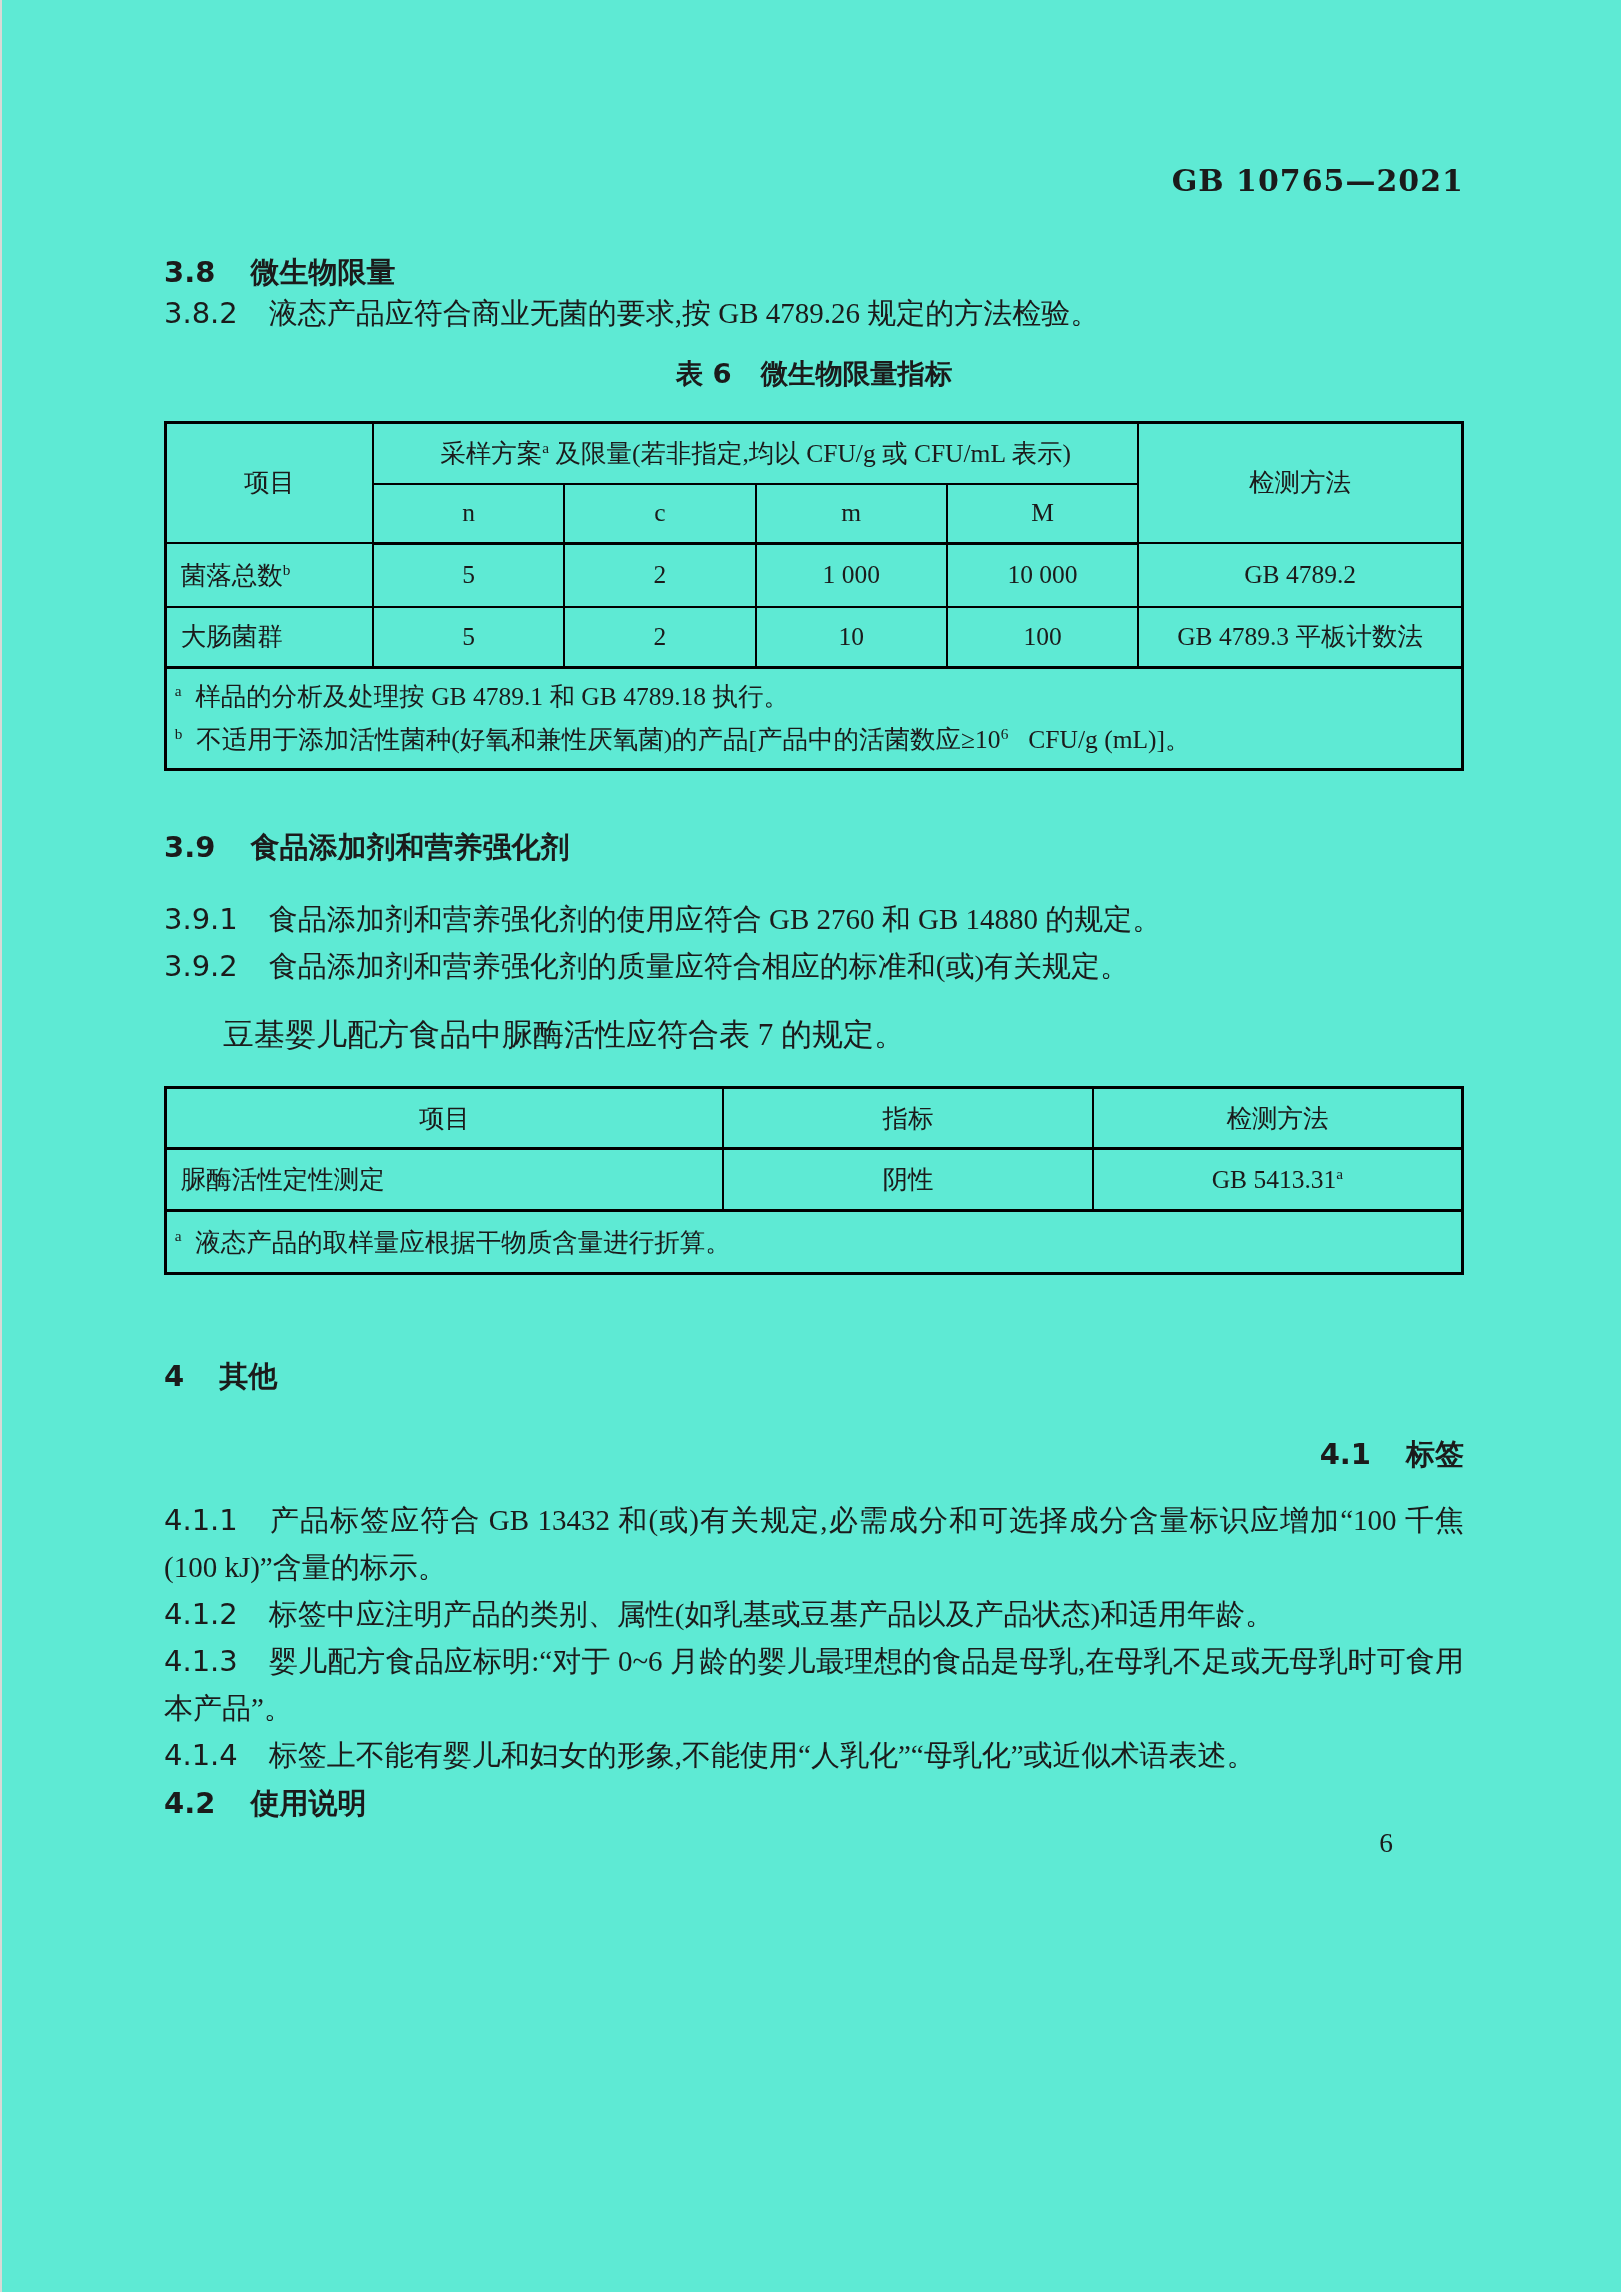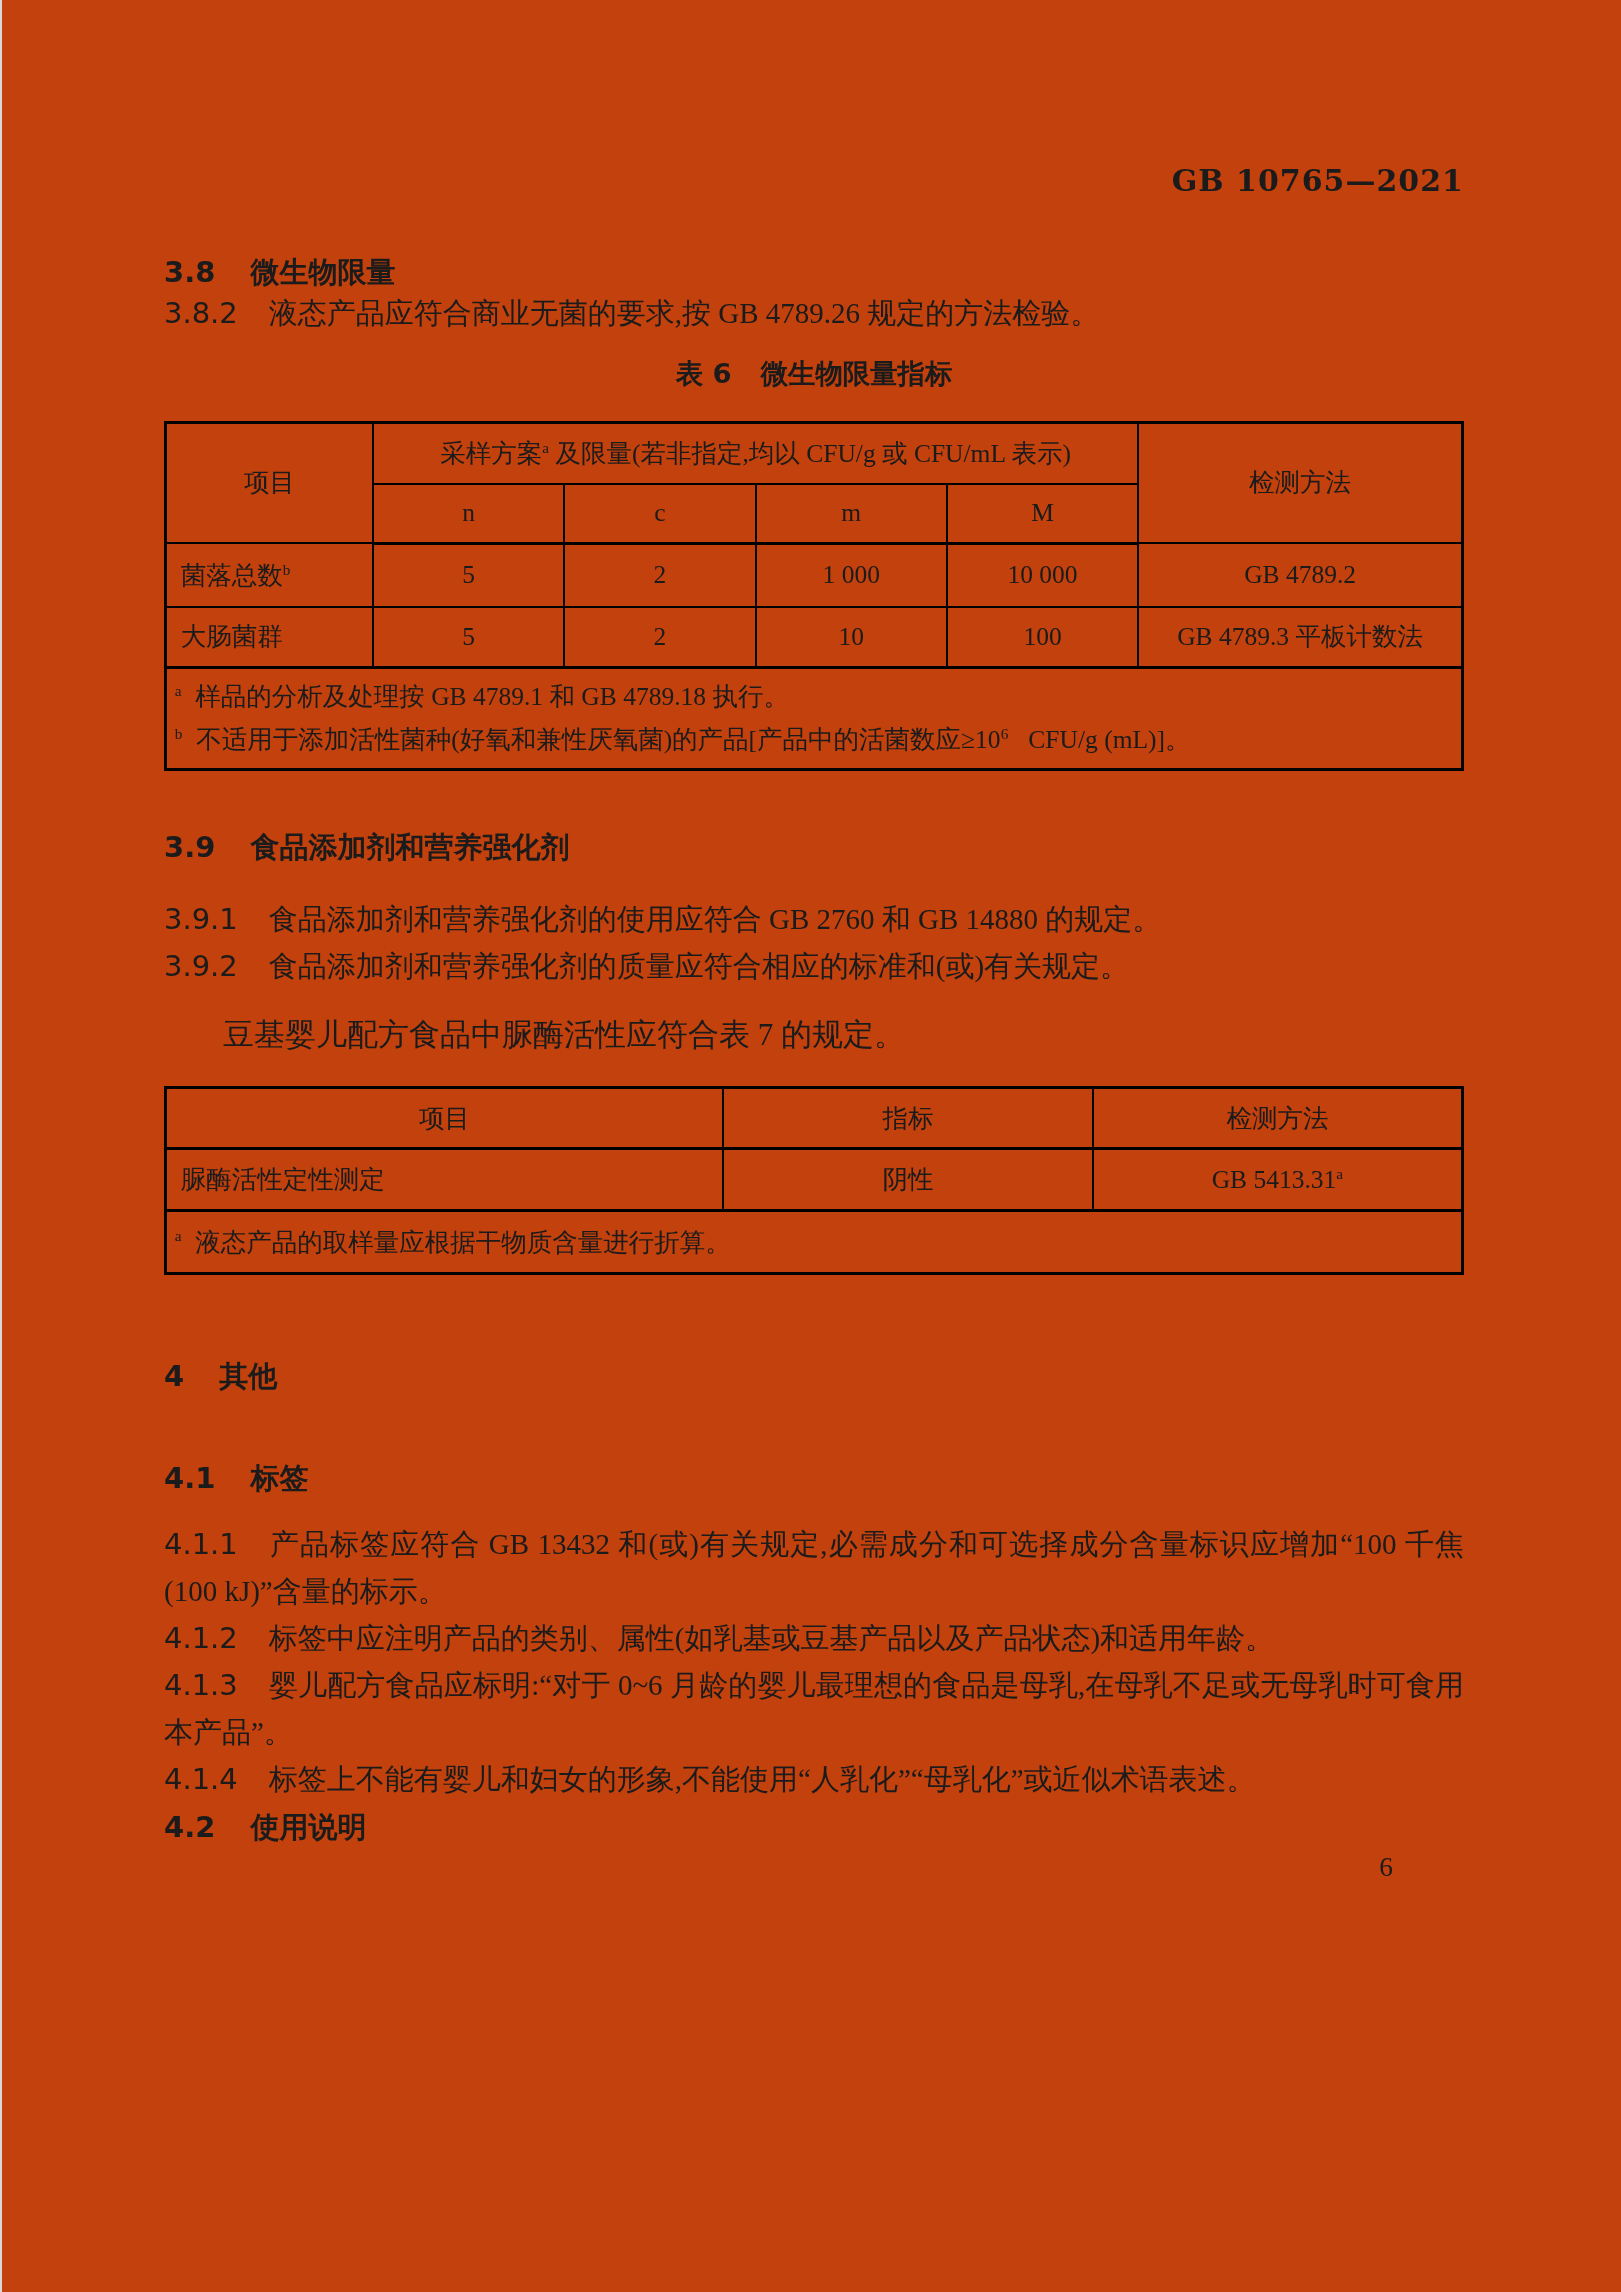--- a/index.html
+++ b/index.html
@@ -2,21 +2,21 @@
 <html><head>
 <meta charset="utf-8">
 <style>
   * { box-sizing: border-box; }
   html, body { margin: 0; padding: 0; background: #ffffff; }
 
   .page {
     position: relative;
     width: 1621px;
     height: 2293px;
-    background: #c2410c;
+    background: #5eead4;
     color: #1b1b1b;
     font-family: "Liberation Serif", "DejaVu Serif", serif;
     overflow: hidden;
     border-left: 2.9px solid #d9d9d6;
   }
 
   .content {
     position: absolute;
     left: 162px;
     top: 0;
@@ -228,21 +228,21 @@
             <div class="fn"><sup>a</sup><span>液态产品的取样量应根据干物质含量进行折算。</span></div>
           </td>
         </tr>
       </tbody>
     </table>
 
     <h3 class="h2" style="margin-top:84px;">
       <span class="num">4</span><span>其他</span>
     </h3>
 
-    <h3 class="h2" style="margin-top:67px;">
+    <h3 class="h2" style="margin-top:43px;text-align:right;">
       <span class="num">4.1</span><span>标签</span>
     </h3>
 
     <p class="clause" style="margin-top:24.5px;">
       <span class="num">4.1.1</span><span>产品标签应符合 GB 13432 和(或)有关规定,必需成分和可选择成分含量标识应增加“100 千焦 (100 kJ)”含量的标示。</span>
     </p>
     <p class="clause">
       <span class="num">4.1.2</span><span>标签中应注明产品的类别、属性(如乳基或豆基产品以及产品状态)和适用年龄。</span>
     </p>
     <p class="clause">

